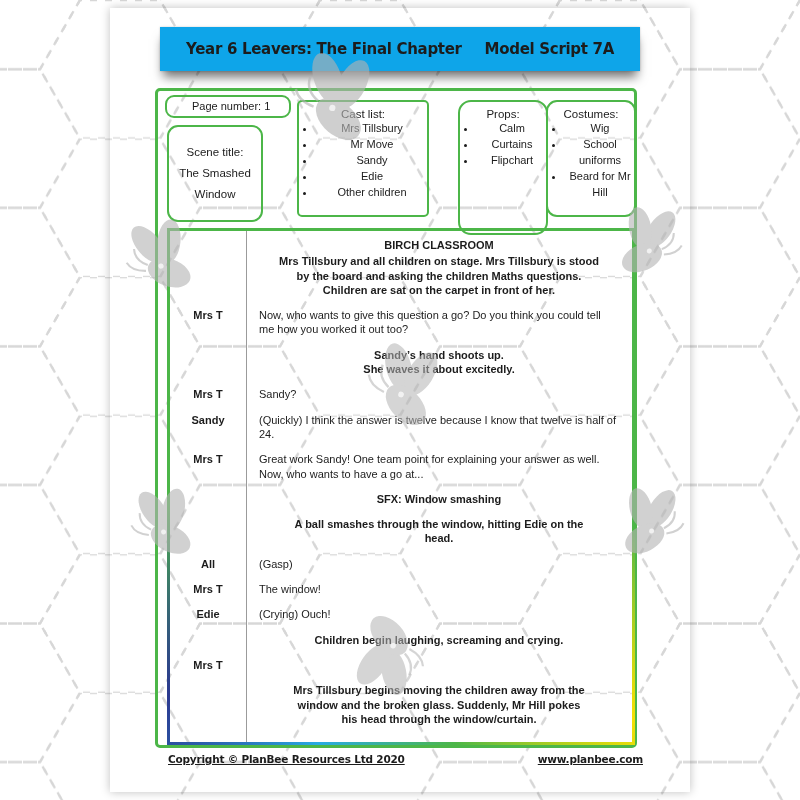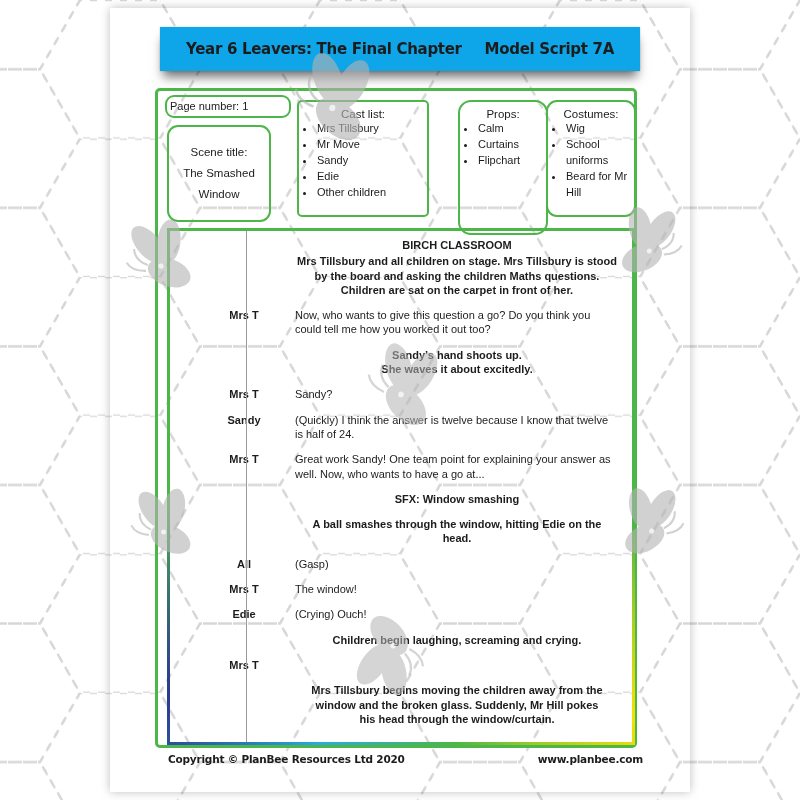--- a/index.html
+++ b/index.html
@@ -20,52 +20,52 @@
     padding:0 26px;box-sizing:border-box;
     box-shadow:0 9px 10px -3px rgba(0,0,0,0.55), 0 0 2px rgba(0,0,0,0.2);
     font-family:"DejaVu Sans", sans-serif;font-weight:bold;font-size:15px;letter-spacing:-0.3px;
   }
   .frame{
     position:absolute;left:45px;top:80px;width:482px;height:660px;box-sizing:border-box;
     border:3px solid #4cb648;border-radius:5px;
   }
   .gbox{position:absolute;border:2px solid #4cb648;box-sizing:border-box;background:transparent;}
   .pagenum{left:7px;top:4px;width:126px;height:23px;border-radius:9px;
-    font-size:11px;line-height:19px;padding-left:3px;}
-  .scenebox{left:9px;top:34px;width:104px;height:97px;border-radius:11px;
+    font-size:11px;line-height:19px;padding-left:25px;}
+  .scenebox{left:9px;top:34px;width:96px;height:97px;border-radius:11px;
     display:flex;align-items:center;justify-content:center;text-align:center;
     font-size:11.5px;line-height:1.8;}
   .scenebox .inner{white-space:pre-line;}
   .castbox{left:139px;top:9px;width:132px;height:117px;border-radius:5px;}
   .propsbox{left:300px;top:9px;width:90px;height:135px;border-radius:13px;}
   .costbox{left:388px;top:9px;width:90px;height:117px;border-radius:11px;}
   .boxlabel{text-align:center;font-size:11.5px;margin:6px 4px 1px;}
   .gbox ul{margin:0;padding-left:17px;font-size:11px;line-height:1.45;}
-  .gbox ul li{padding-left:1px;}
+  .gbox ul li{padding-left:1px;text-align:center;}
 
   .scripttable{
     position:absolute;left:9px;top:137px;width:468px;height:517px;box-sizing:border-box;
     border:3px solid #4cb648;
     border-image:conic-gradient(from 0deg,
       #4cb648 0deg, #4cb648 100deg, #f5e003 135deg, #4cb648 168deg,
       #29abe2 198deg, #2b3990 228deg, #4cb648 265deg, #4cb648 360deg) 1;
   }
   .tableinner{position:relative;width:100%;height:100%;overflow:hidden;}
   .divider{position:absolute;left:76px;top:0;bottom:0;width:1px;background:#9b9b9b;}
-  .rows{padding-top:7px;padding-left:36px;}
+  .rows{padding-top:7px;}
   .srow{display:flex;margin-bottom:11px;font-size:11px;line-height:1.3;}
   .scell-name{flex:0 0 76px;width:76px;text-align:center;font-weight:bold;}
   .scell-text{flex:1;padding:0 13px;}
   .srow.heading{margin-bottom:2px;}
   .srow.heading .scell-text,.srow.direction .scell-text{
     text-align:center;font-weight:bold;white-space:pre-line;}
   .footer{
     position:absolute;left:58px;top:745px;width:475px;display:flex;
     justify-content:space-between;font-family:"DejaVu Sans", sans-serif;
-    font-weight:bold;font-size:10.5px;letter-spacing:-0.2px;
+    font-weight:bold;font-size:10.5px;letter-spacing:-0.2px;text-decoration:underline;
   }
 </style>
 </head>
 <body>
 
 <svg class="hexbg" aria-hidden="true">
   <defs>
     <pattern id="hexpat" width="240" height="138.56" patternUnits="userSpaceOnUse">
       <g fill="none" stroke="#d3d3d3" stroke-width="2.3" stroke-dasharray="7 8" opacity="0.9">
         <path d="M40 69.28 L80 0 L160 0 L200 69.28 L160 138.56 L80 138.56 Z"></path>

